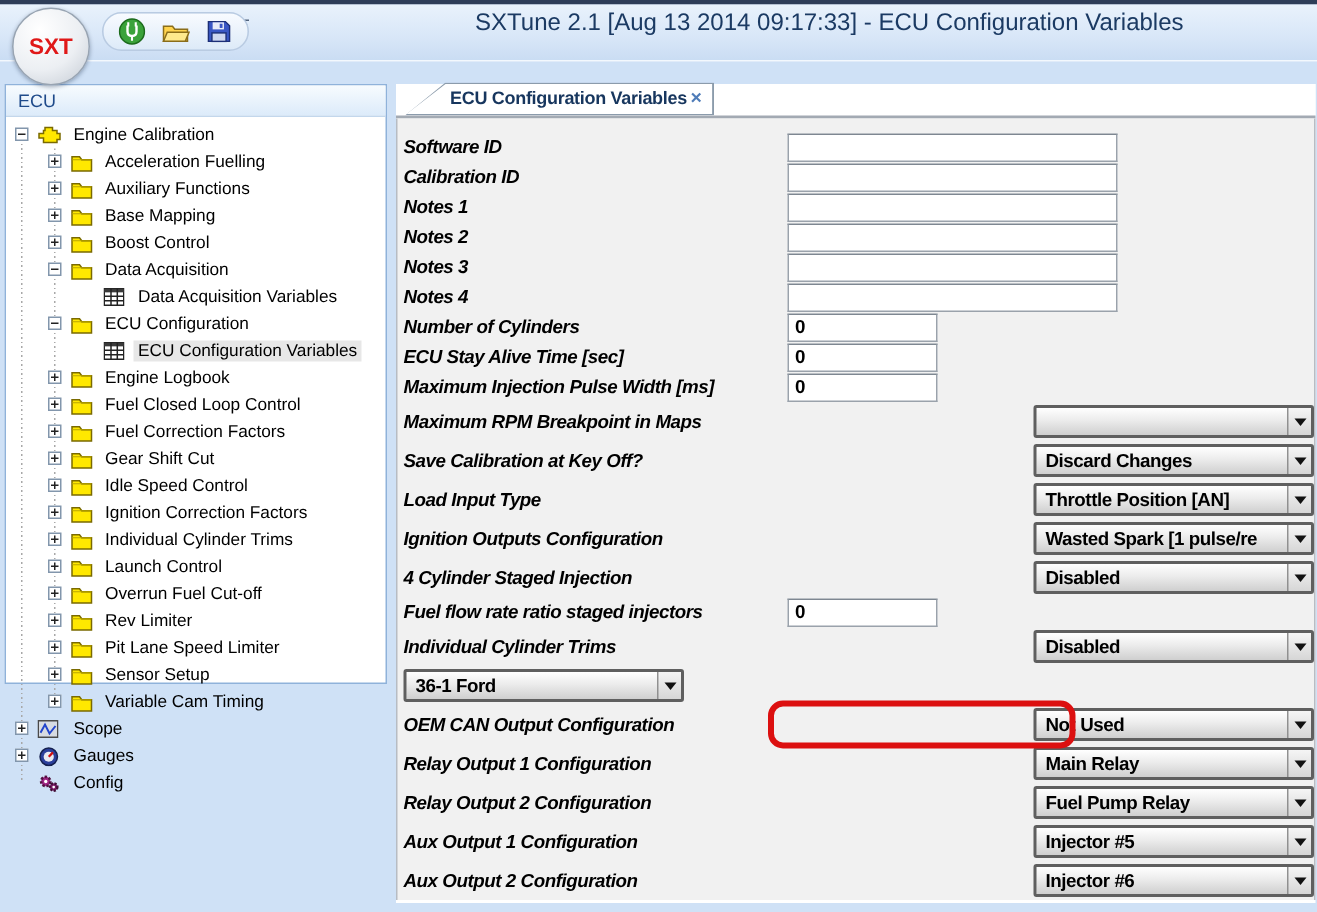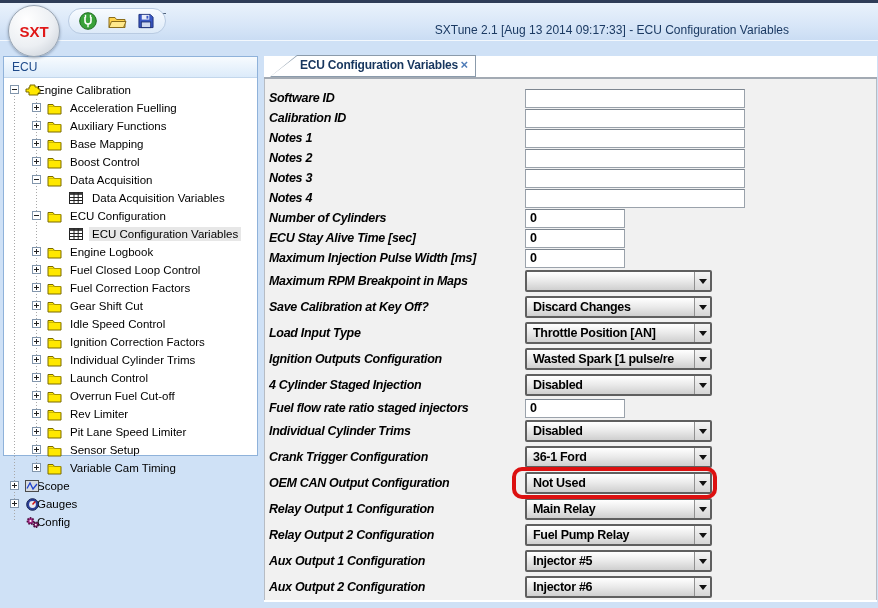--- a/index.html
+++ b/index.html
@@ -6,21 +6,21 @@
   html,body { width:878px; height:608px; overflow:hidden; }
   body { font-family:"Liberation Sans", sans-serif; }
 
   .screen { position:relative; width:878px; height:608px; background:#cfe1f6; overflow:hidden; }
 
   
   .top-strip { position:absolute; left:0; top:0; width:878px; height:3px; background:#2e3d58; }
   .titlebar { position:absolute; left:0; top:3px; width:878px; height:38px;
               background:linear-gradient(#e9f2fc, #d9e7f8 55%, #c9dcf3); }
   .titlebar::after { content:""; position:absolute; left:0; bottom:0; width:100%; height:1px; background:#f3f8fd; }
-  .title-text { position:absolute; top:20px; right:89px; font-size:12px; color:#1b3a63; white-space:nowrap; }
+  .title-text { position:absolute; top:4px; right:89px; font-size:16px; color:#1b3a63; white-space:nowrap; }
 
   .orb { position:absolute; left:8px; top:5px; width:52px; height:52px; border-radius:50%;
          background:radial-gradient(circle at 35% 28%, #ffffff, #eceff3 55%, #c3cad3);
          border:1px solid #98a4b2; box-shadow:0 1px 3px rgba(30,50,80,.4);
          display:flex; align-items:center; justify-content:center; z-index:10; cursor:pointer; }
   .orb span { color:#e01818; font-weight:bold; font-size:15px; }
 
   .qat { position:absolute; left:68px; top:8px; height:26px; padding:0 9px; border-radius:13px;
          background:linear-gradient(#f8fbff,#ddeaf8); border:1px solid #b9cbe2;
          display:flex; align-items:center; gap:9px; z-index:5; }
@@ -41,41 +41,41 @@
   .g2 { left:32px; top:21px; height:369px; }
 
   .tree-row { position:relative; height:18px; display:flex; align-items:center; cursor:pointer; white-space:nowrap; }
   .tree-row .expander { position:absolute; top:4px; width:9px; height:9px; background:#fff;
                         border:1px solid #8296ac; z-index:2; }
   .tree-row .expander::before { content:""; position:absolute; left:1px; top:3px; width:5px; height:1px; background:#222; }
   .tree-row .expander.plus::after { content:""; position:absolute; left:3px; top:1px; width:1px; height:5px; background:#222; }
   .tree-row .t-icon { position:absolute; top:2px; width:19px; height:14px; display:flex; align-items:center; }
   .tree-row .t-label { color:#000; padding:1px 3px; }
   .tree-row.selected .t-label { background:#e7e7e7; }
-  .d0 .expander { left:6px; }  .d0 .t-icon { left:21px; }  .d0 .t-label { margin-left:30px; }
+  .d0 .expander { left:6px; }  .d0 .t-icon { left:21px; }  .d0 .t-label { margin-left:42px; }
   .d1 .expander { left:28px; } .d1 .t-icon { left:43px; }  .d1 .t-label { margin-left:63px; }
   .d2 .t-icon { left:65px; }                               .d2 .t-label { margin-left:85px; }
 
   
   .right-panel { position:absolute; left:264px; top:56px; width:613px; height:546px; background:#fff; }
   .tab-bar { position:relative; height:23px; background:#fff; border-bottom:2px solid #a3aab3; }
   .tab { position:absolute; left:6px; bottom:0; width:206px; height:22px; cursor:pointer; }
   .tab-shape-border { position:absolute; inset:0; background:#8b9bab;
                       clip-path:polygon(27px 0, 100% 0, 100% 100%, 0 100%); }
   .tab-shape-fill { position:absolute; inset:1px; background:#fff;
                     clip-path:polygon(26px 0, 100% 0, 100% 100%, 0 100%); }
   .tab-label { position:absolute; left:30px; top:3px; font-size:12px; font-weight:bold; color:#17365e;
                letter-spacing:-0.2px; }
   .tab-close { position:absolute; right:8px; top:2px; font-size:13px; font-weight:bold; color:#4f7cb8; cursor:pointer; }
 
   .content { position:relative; height:521px; background:#f1f1f1;
              border-left:1px solid #b7bcc3; border-right:1px solid #b7bcc3; padding-top:9px; overflow:hidden; }
   .row { position:relative; display:flex; align-items:center; padding-left:4px; }
   .row.text, .row.number { height:20px; }
-  .row.select { height:26px; }
+  .row.select { height:26px;justify-content:space-between; }
   .row .f-label { width:256px; flex-shrink:0; font-size:12.5px; font-weight:bold; color:#000;
                   letter-spacing:-0.3px; white-space:nowrap;font-style:italic; }
   .row input { border:1px solid #9aa2ab; border-top-color:#7e8791; background:#fff; height:19px;
                font-family:"Liberation Sans", sans-serif; font-size:12.5px; font-weight:bold;
                letter-spacing:-0.3px; padding:0 4px; color:#000; outline:none; }
   .row.text input { width:220px; }
   .row.number input { width:100px; }
   .combo { position:relative; width:187px; height:22px; border:2px solid #5f5f5f; border-radius:2px;
            background:linear-gradient(#ffffff,#ececec 45%,#cfcfcf); display:flex; align-items:center;
            padding-left:6px; font-size:12.5px; font-weight:bold; letter-spacing:-0.3px; color:#000;
@@ -492,21 +492,20 @@
         <div class="row select">
           <span class="f-label">Individual Cylinder Trims</span>
           <div class="combo">
             <span>Disabled</span>
             <span class="arrow-btn">
               <i></i>
             </span>
           </div>
         </div>
         <div class="row select">
-          <span class="f-label">Crank Trigger Configuration</span>
           <div class="combo">
             <span>36-1 Ford</span>
             <span class="arrow-btn">
               <i></i>
             </span>
           </div>
         </div>
         <div class="row select">
           <span class="f-label">OEM CAN Output Configuration</span>
           <div class="combo">

